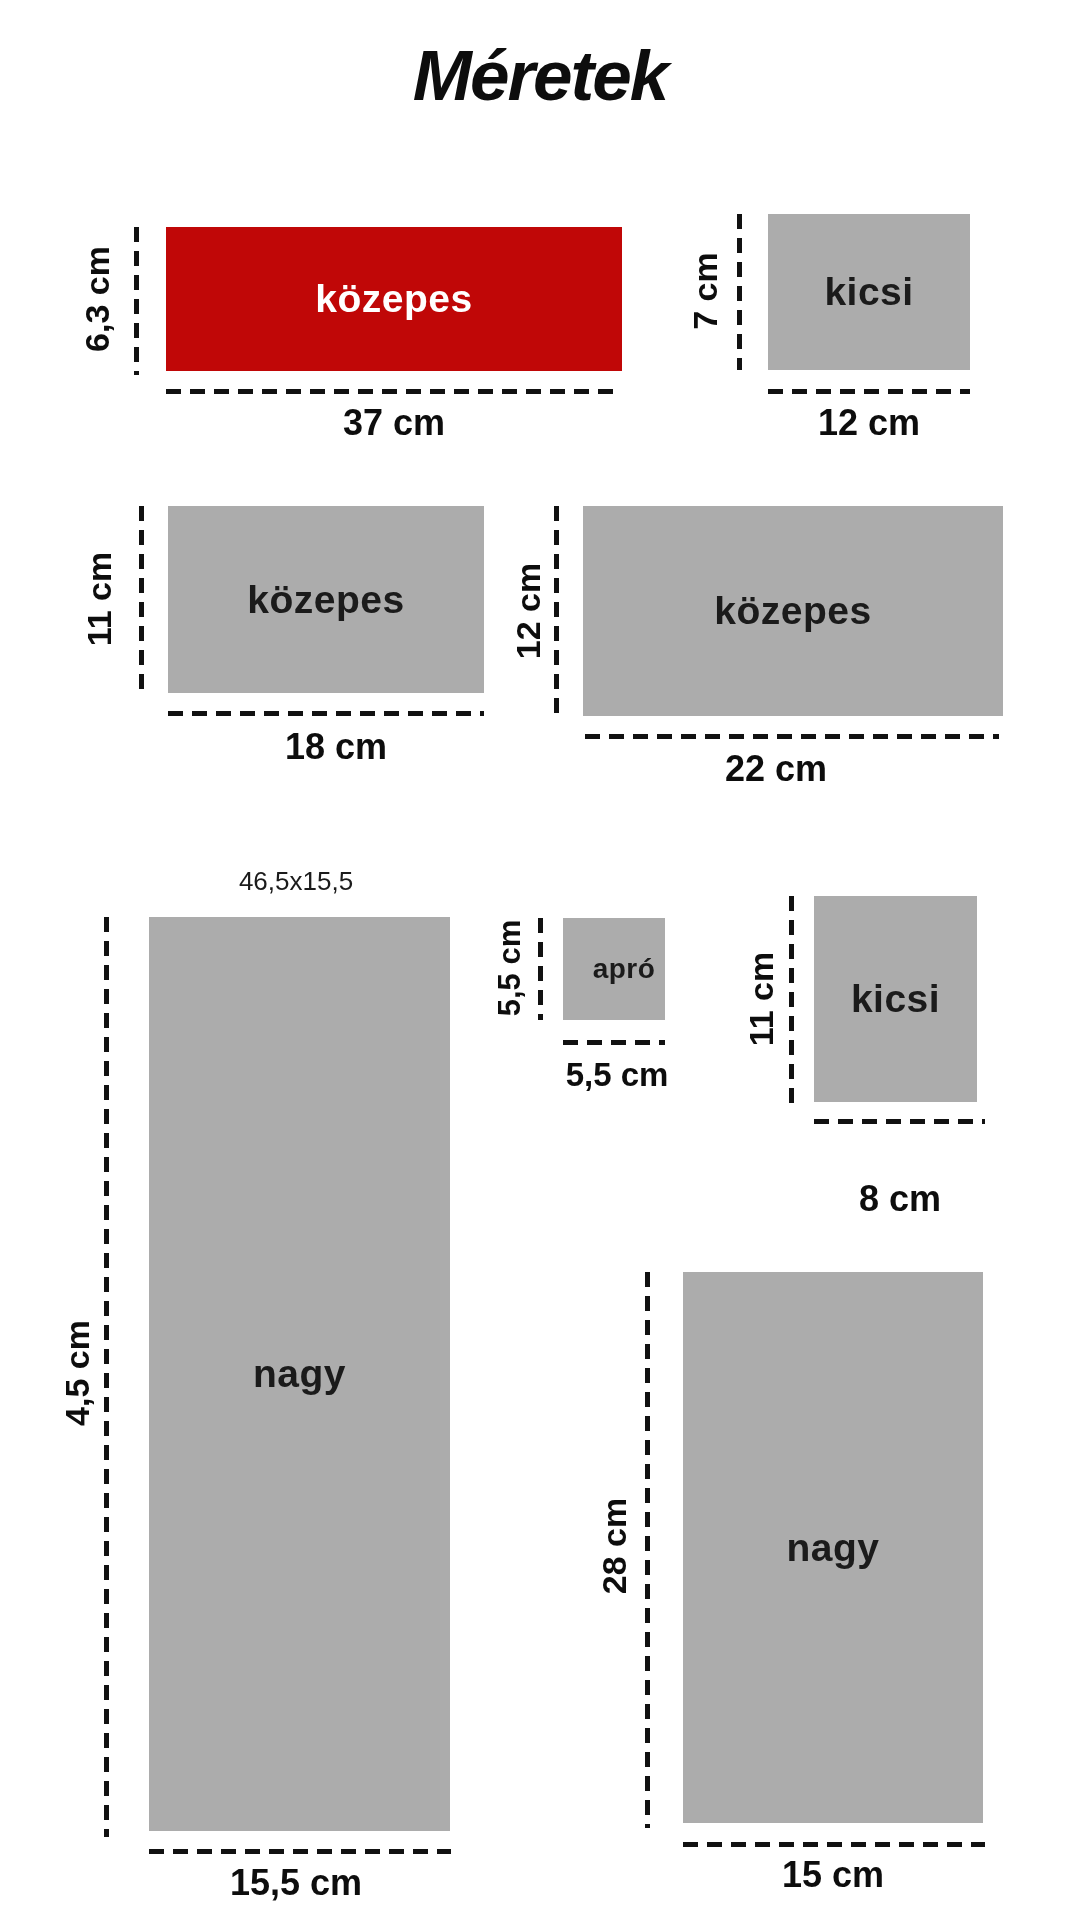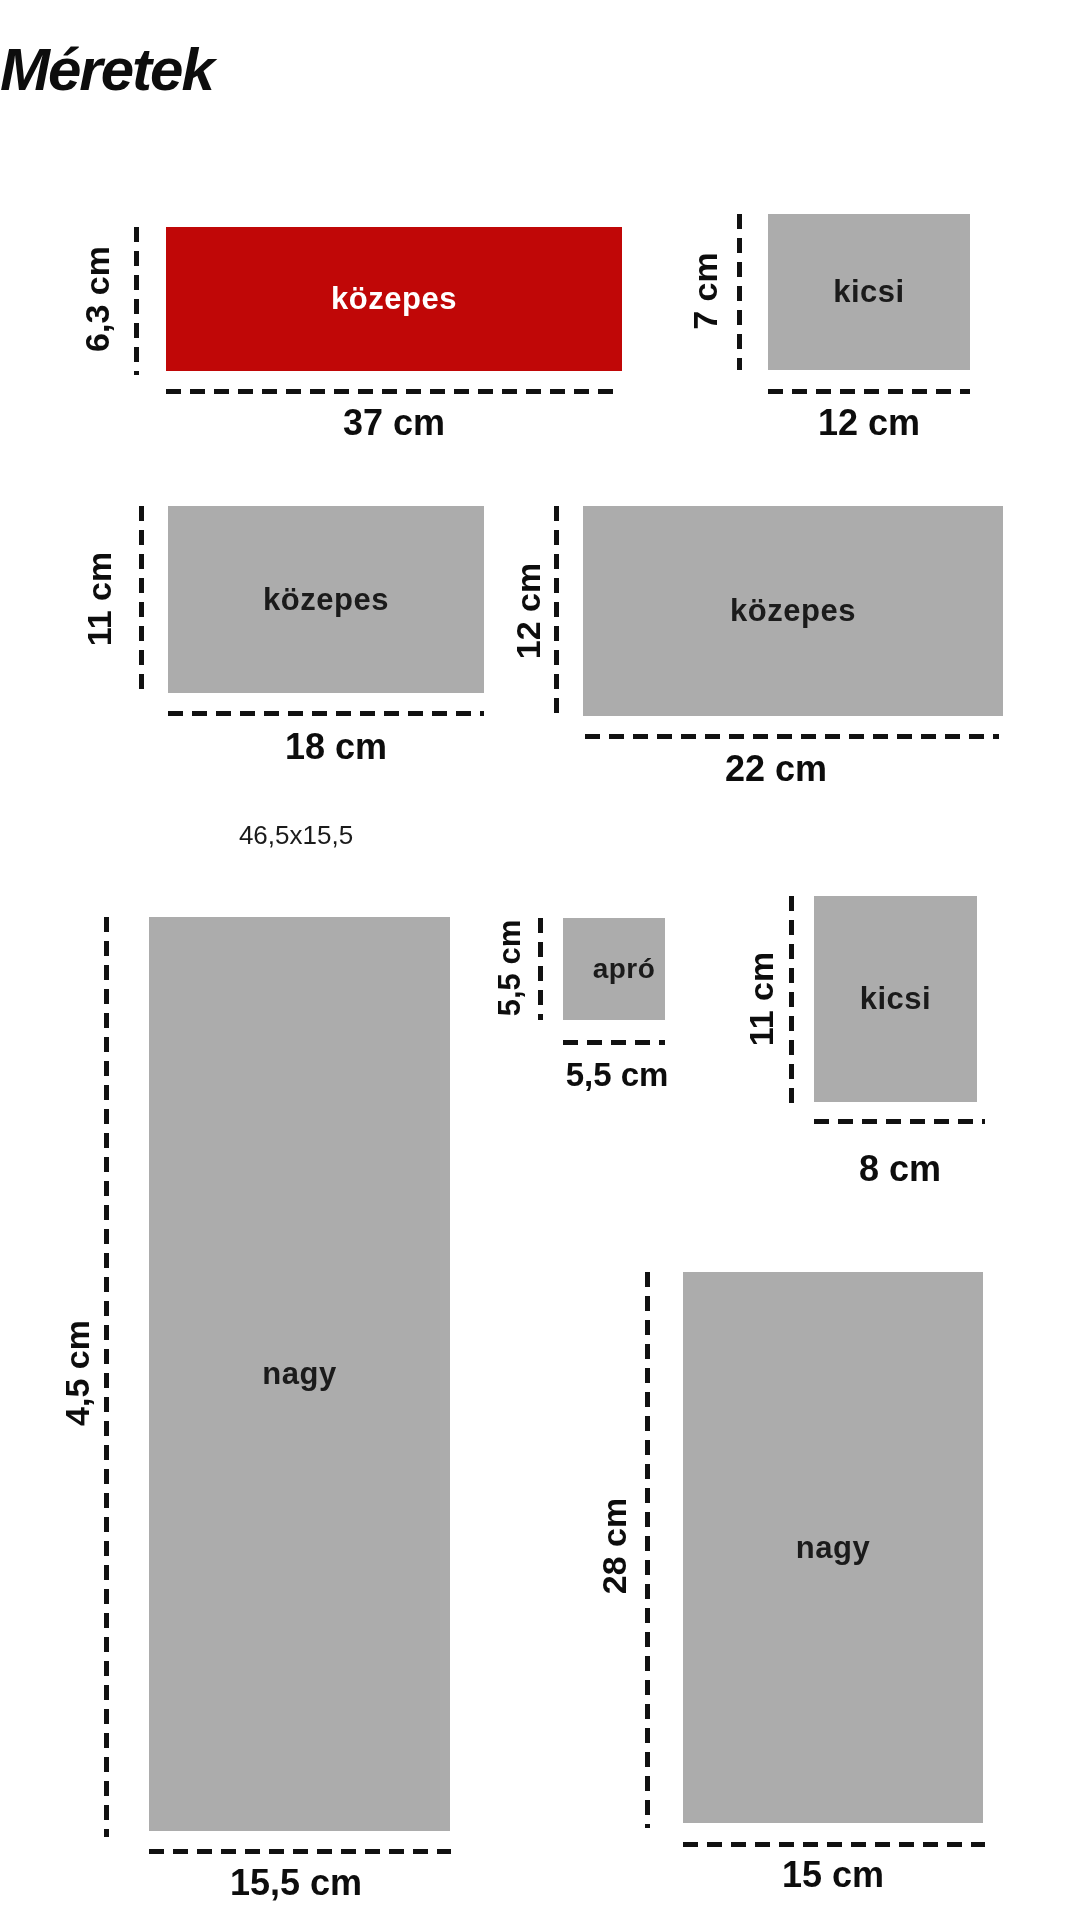--- a/index.html
+++ b/index.html
@@ -15,38 +15,39 @@
     height: 1920px;
     background: #ffffff;
     overflow: hidden;
     font-family: "Liberation Sans", sans-serif;
     color: var(--ink);
   }
   .title {
     position: absolute;
     left: 0; top: 40px;
     width: 100%;
-    font-size: 60px;
+    text-align: center;
+    font-size: 71px;
     line-height: 1.0;
     font-weight: bold;
     font-style: italic;
     letter-spacing: -2px;
     color: #0d0d0d;
   }
   .rect {
     position: absolute;
     background: var(--box-gray);
     display: flex;
     align-items: center;
     justify-content: center;
   }
   .rect.red { background: var(--accent-red); }
   .boxlabel {
     font-weight: bold;
-    font-size: 31px;
+    font-size: 39px;
     color: #1b1b1b;
     letter-spacing: 0.5px;
   }
   .rect.red .boxlabel { color: #ffffff; }
   .boxlabel.small { font-size: 28px; margin-left: 20px; }
   .hdash {
     position: absolute;
     height: 5px;
     background: repeating-linear-gradient(90deg, var(--ink) 0 15px, transparent 15px 24px);
   }
@@ -122,21 +123,21 @@
   <div>
     <div class="vlabel" style="left:528px;top:611px">12 cm</div>
     <div class="vdash" style="left:554px;top:506px;height:212px"></div>
     <div class="rect" style="left:583px;top:506px;width:420px;height:210px">
       <span class="boxlabel">közepes</span>
     </div>
     <div class="hdash" style="left:585px;top:734px;width:414px"></div>
     <div class="wlabel" style="left:776px;top:748px">22 cm</div>
   </div>
 
-  <div class="note" style="left:296px;top:820px">46,5x15,5</div>
+  <div class="note" style="left:296px;top:866px">46,5x15,5</div>
 
   <div>
     <div class="vlabel" style="left:77px;top:1373px">4,5 cm</div>
     <div class="vdash" style="left:104px;top:917px;height:920px"></div>
     <div class="rect" style="left:149px;top:917px;width:301px;height:914px">
       <span class="boxlabel">nagy</span>
     </div>
     <div class="hdash" style="left:149px;top:1849px;width:302px"></div>
     <div class="wlabel" style="left:296px;top:1862px">15,5 cm</div>
   </div>
@@ -151,21 +152,21 @@
     <div class="wlabel small" style="left:617px;top:1056px">5,5 cm</div>
   </div>
 
   <div>
     <div class="vlabel" style="left:761px;top:999px">11 cm</div>
     <div class="vdash" style="left:789px;top:896px;height:208px"></div>
     <div class="rect" style="left:814px;top:896px;width:163px;height:206px">
       <span class="boxlabel">kicsi</span>
     </div>
     <div class="hdash" style="left:814px;top:1119px;width:171px"></div>
-    <div class="wlabel" style="left:900px;top:1148px">8 cm</div>
+    <div class="wlabel" style="left:900px;top:1178px">8 cm</div>
   </div>
 
   <div>
     <div class="vlabel" style="left:614px;top:1546px">28 cm</div>
     <div class="vdash" style="left:645px;top:1272px;height:556px"></div>
     <div class="rect" style="left:683px;top:1272px;width:300px;height:551px">
       <span class="boxlabel">nagy</span>
     </div>
     <div class="hdash" style="left:683px;top:1842px;width:302px"></div>
     <div class="wlabel" style="left:833px;top:1854px">15 cm</div>

